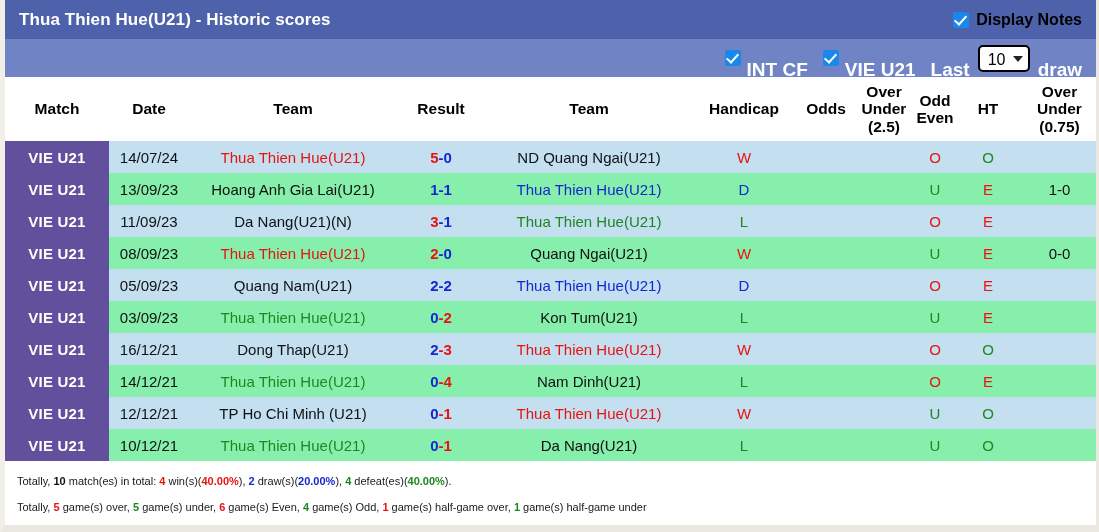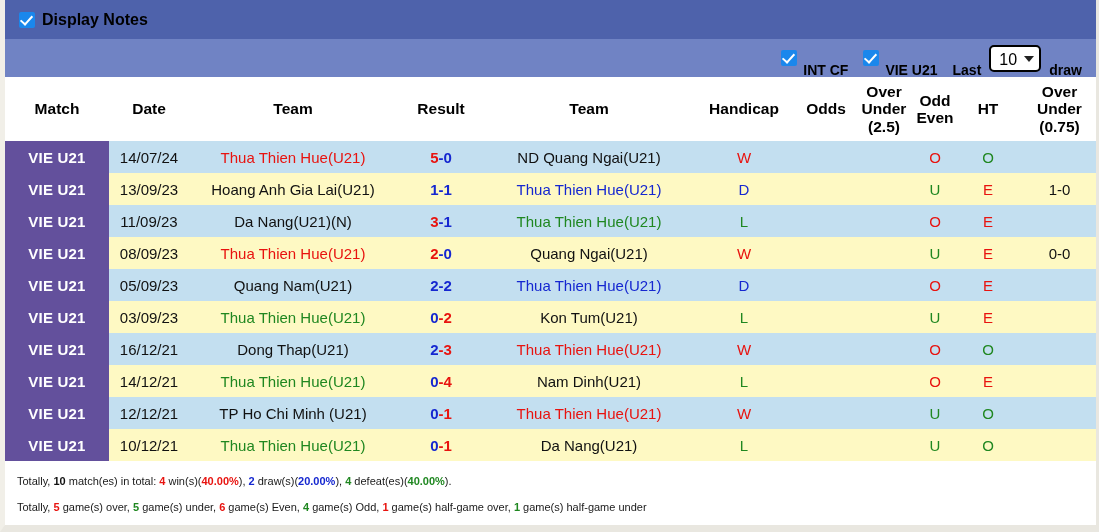--- a/index.html
+++ b/index.html
@@ -47,22 +47,22 @@
   .filter-bar {
     height: 38px;
     background: #7083c4;
     display: flex;
     align-items: center;
     justify-content: flex-end;
     padding: 0 14px 0 0;
     gap: 7px;
   }
   .filter-bar .lbl {
-    color: #000000;
-    font-size: 14px;
+    color: #ffffff;
+    font-size: 19px;
     font-weight: bold;
     margin-top: 24px;
   }
   .filter-group {
     display: flex; align-items: center; gap: 6px;
     margin-right: 8px;
   }
   .last-group {
     display: flex; align-items: center; gap: 8px;
   }
@@ -133,21 +133,21 @@
   }
   table.scores tbody td {
     font-size: 15px;
     height: 32px;
     padding: 0 4px;
     vertical-align: middle;
     text-align: center;
     white-space: nowrap;
   }
   tbody tr.odd  td { background: #c3dff0; }
-  tbody tr.even td { background: #fef9c3; }
+  tbody tr.even td { background: #86efac; }
 
   td.c-league {
     background: #63509c !important;
     color: #ffffff;
     font-weight: bold;
     font-size: 15.5px;
     text-align: center;
     letter-spacing: 0.2px;
   }
   td.c-date { text-align: right; padding-right: 14px; color: #1a1a1a; }
@@ -175,20 +175,21 @@
     padding: 5px 2px;
     white-space: nowrap;
   }
 </style>
 </head>
 <body>
 
 <div id="app">
 
   <div class="title-bar">
+    <div class="title-text">Thua Thien Hue(U21) - Historic scores</div>
     <div class="title-right">
       <span class="cbx"></span>
       <span class="lbl">Display Notes</span>
     </div>
   </div>
 
   <div class="filter-bar">
     <div class="filter-group">
       <span class="cbx"></span>
       <span class="lbl">INT CF</span>

